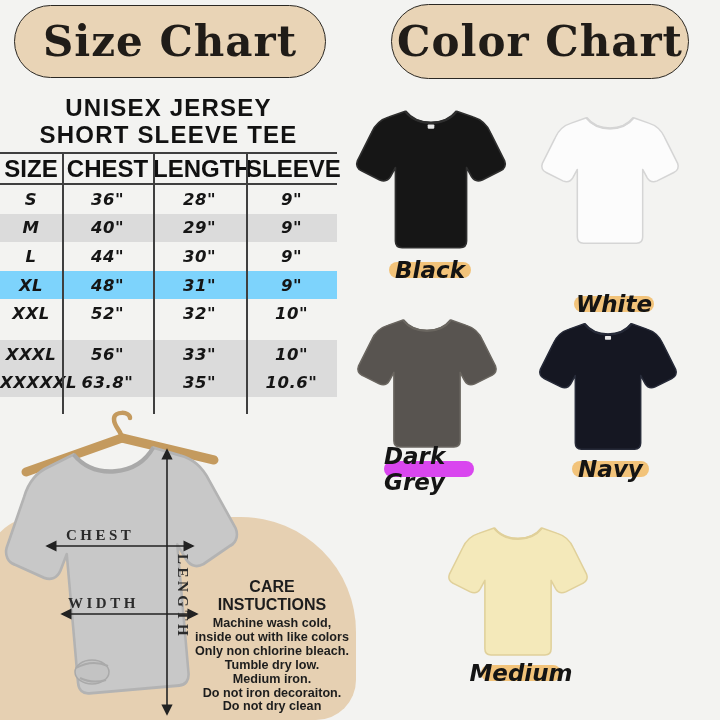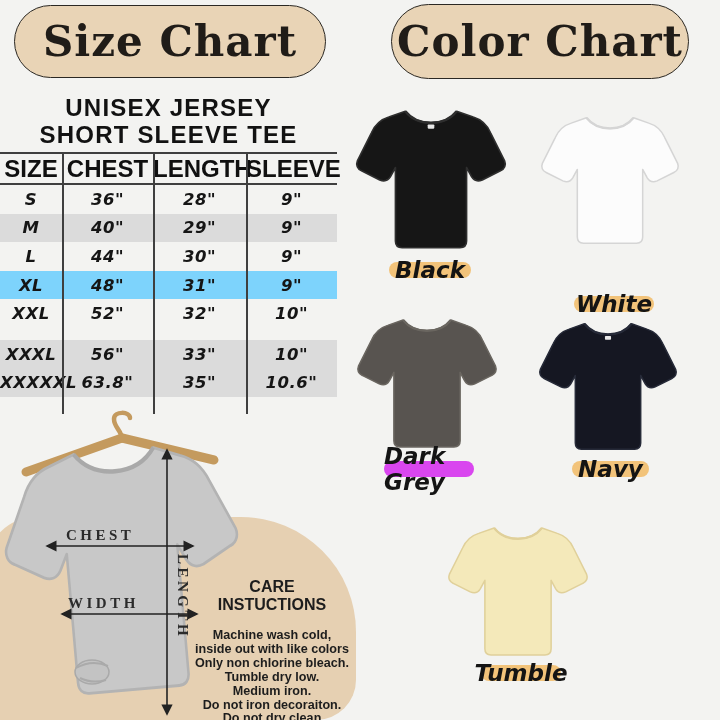--- a/index.html
+++ b/index.html
@@ -37,21 +37,21 @@
   }
   .vline{position:absolute;top:152px;height:262px;width:1.6px;background:#3f3f3f;}
   .vl1{left:62px;} .vl2{left:153px;} .vl3{left:246px;}
   
   .arch{position:absolute;left:-14px;top:517px;width:370px;height:203px;border-radius:50px 115px 40px 0;}
   .photo-svg{position:absolute;left:0;top:402px;width:360px;height:318px;}
   .meas{font-family:"Liberation Serif",serif;font-size:15px;font-weight:700;letter-spacing:3.5px;fill:#2b2b2b;}
   .arrow{stroke:#222;stroke-width:1.6;fill:none;}
   
   .care{position:absolute;left:194px;top:578px;width:156px;text-align:center;color:#1d1d1d;}
-  .care-title{font-size:16px;font-weight:700;margin-bottom:15px;}
+  .care-title{font-size:16px;font-weight:700;margin-bottom:3px;}
   .care-line{font-size:12.6px;font-weight:700;line-height:13.9px;}
   
   .tee-card{position:absolute;}
   .tee-card svg{width:100%;height:100%;display:block;}
   .label-pill{
     position:absolute;height:16px;border-radius:17px;
     display:flex;align-items:center;justify-content:center;
     font-family:"DejaVu Sans",sans-serif;font-style:italic;font-weight:700;
     font-size:23px;color:#141414;
   }
@@ -211,16 +211,16 @@
   <div class="label-pill" style="left: 574px; top: 262px; width: 80px; background-color: rgb(242, 195, 122); margin-top: 34px;">
     <span>White</span>
   </div>
   <div class="label-pill" style="left: 384px; top: 461px; width: 90px; background-color: #d946ef;">
     <span>Dark Grey</span>
   </div>
   <div class="label-pill" style="left: 572px; top: 461px; width: 77px; background-color: rgb(242, 195, 122);">
     <span>Navy</span>
   </div>
   <div class="label-pill" style="left: 481px; top: 665px; width: 80px; background-color: rgb(242, 195, 122);">
-    <span>Tumble</span>
+    <span>Medium</span>
   </div>
 
 </div>
 
 </body></html>

